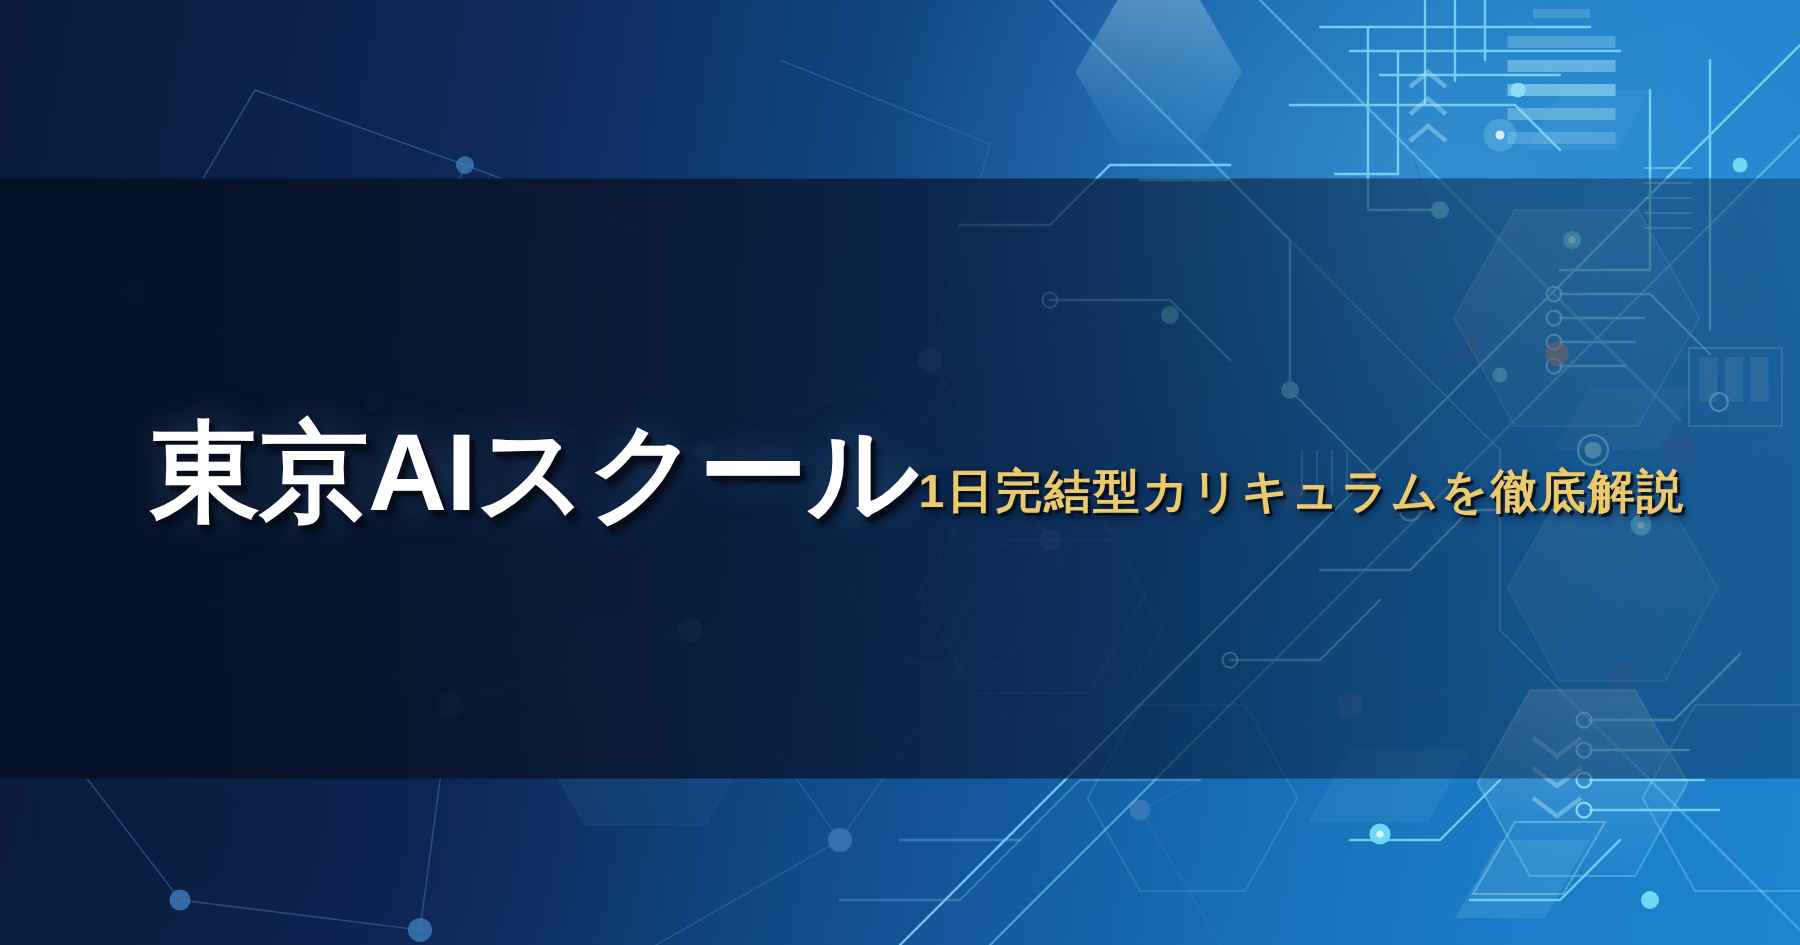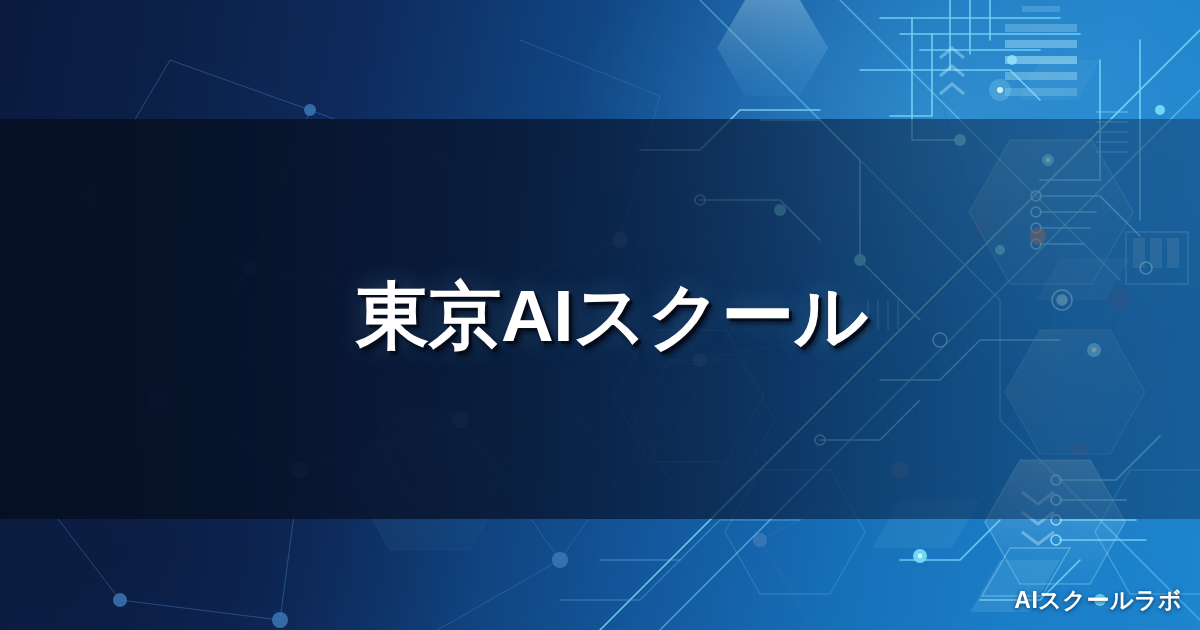--- a/index.html
+++ b/index.html
@@ -333,21 +333,21 @@
       <circle cx="1000" cy="90" r="3" fill="#ffffff"></circle>
       <circle cx="1000" cy="90" r="11" fill="#9fe6fa" opacity=".25"></circle>
     </g>
   </svg>
 
   <div class="band"></div>
   <div class="band-left-solid"></div>
 
   <div class="text-wrap">
     <div class="title-line">東京AIスクール</div>
+    <div class="subtitle">1日完結型カリキュラムを徹底解説</div>
   </div>
 
   <svg class="art" viewBox="0 0 1200 630" preserveAspectRatio="none">
     <polygon points="1000,560 1060,560 1030,612 970,612" fill="#6fbde8" opacity=".22"></polygon>
     <polygon points="1010,548 1070,548 1042,596 982,596" fill="none" stroke="#bde4f6" stroke-width="1.4" opacity=".35"></polygon>
   </svg>
-  <div class="watermark">AIスクールラボ</div>
 
 </div>
 
 </body></html>

